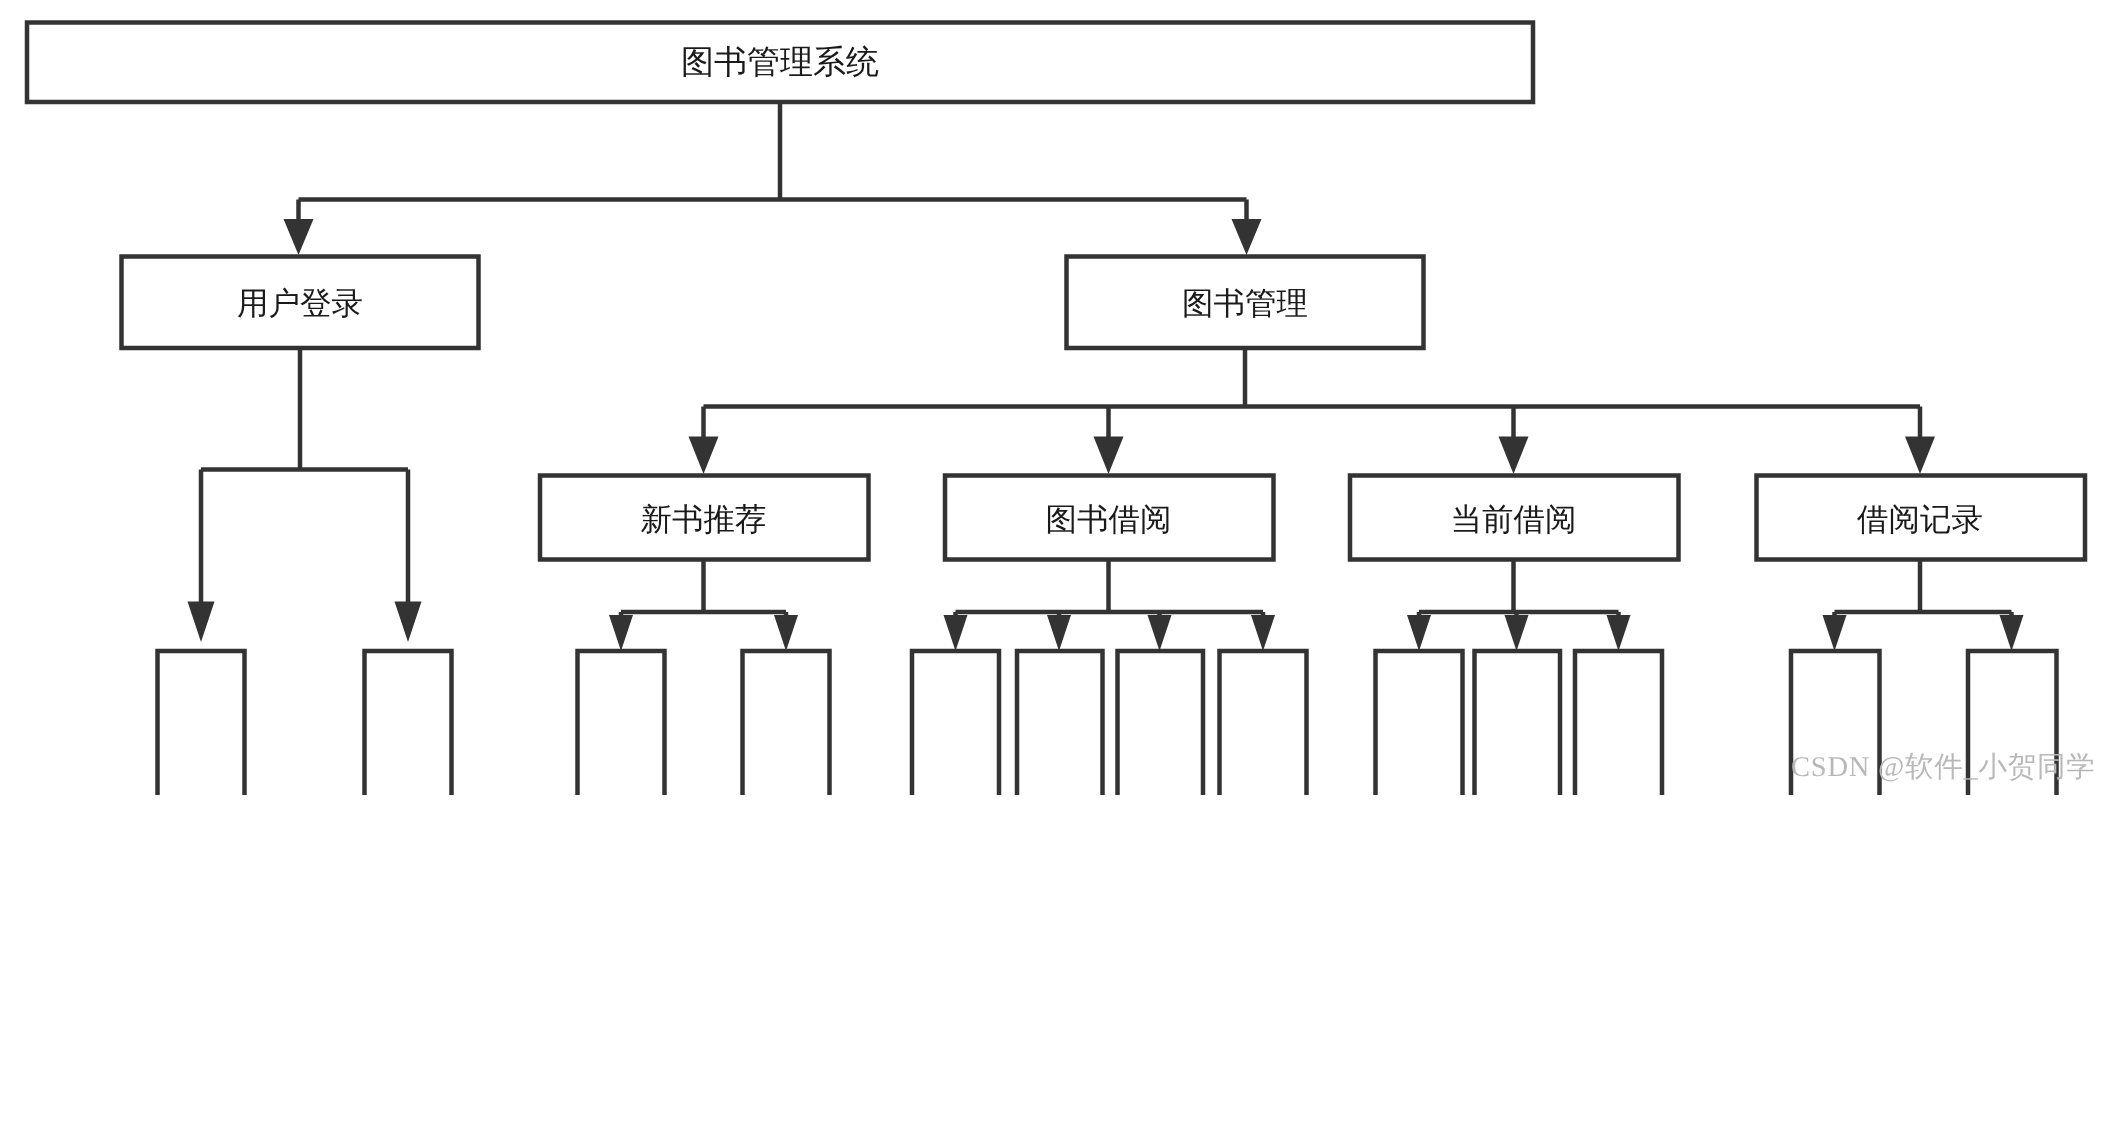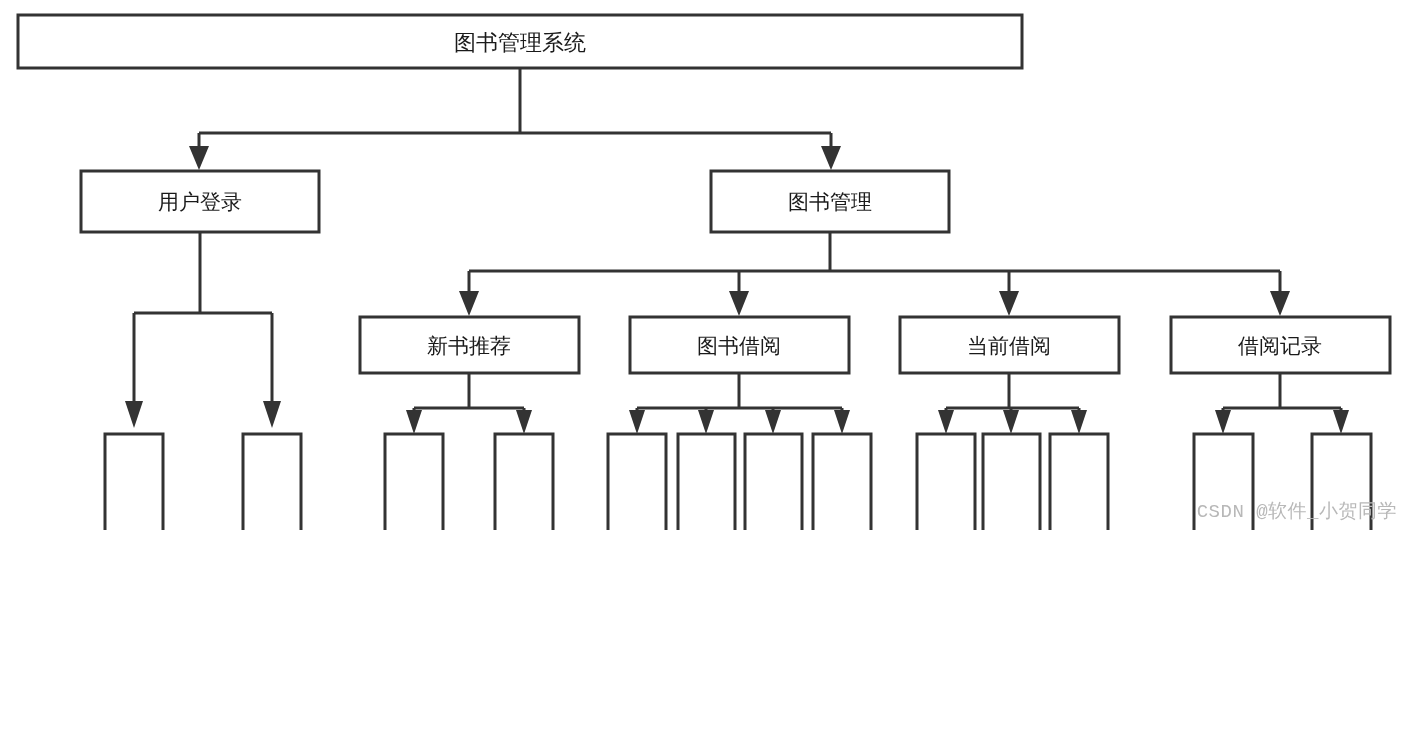--- a/index.html
+++ b/index.html
@@ -68,21 +68,21 @@
     text-align: center;
     pointer-events: none;
     display: flex;
     align-items: center;
     justify-content: center;
   }
   .watermark {
     position: absolute;
     right: 8px;
     bottom: 6px;
-    font-family: Liberation Mono, monospace;
+    font-family: Liberation Serif, serif;
     font-size: 19px;
     color: #b8b8b8;
     letter-spacing: 0.5px;
     white-space: nowrap;
   }
 </style>
 </head>
 <body>
 
 <div id="diagram-root">

